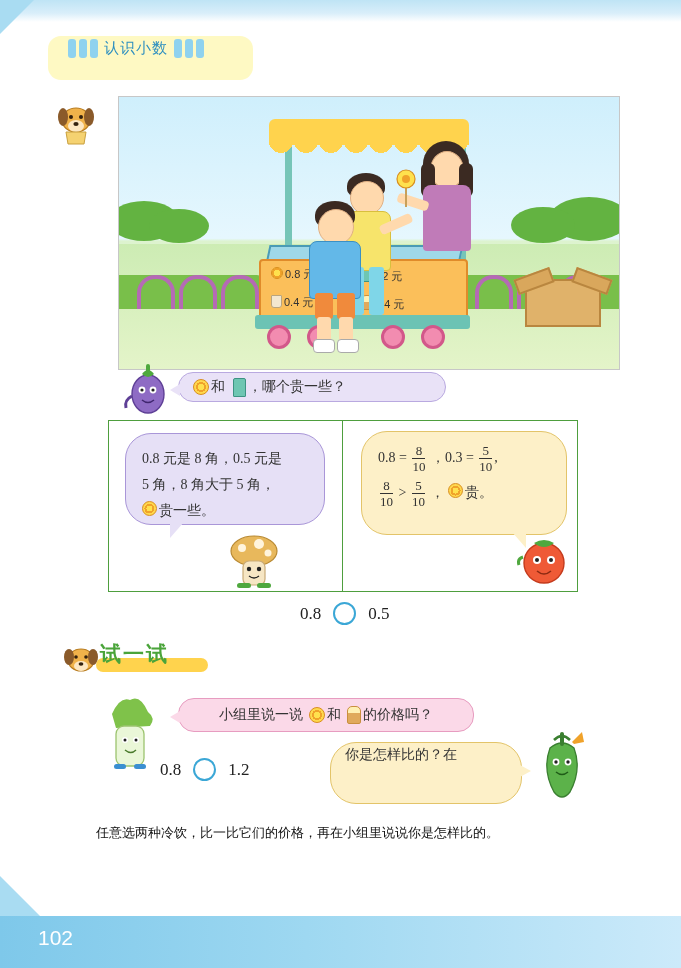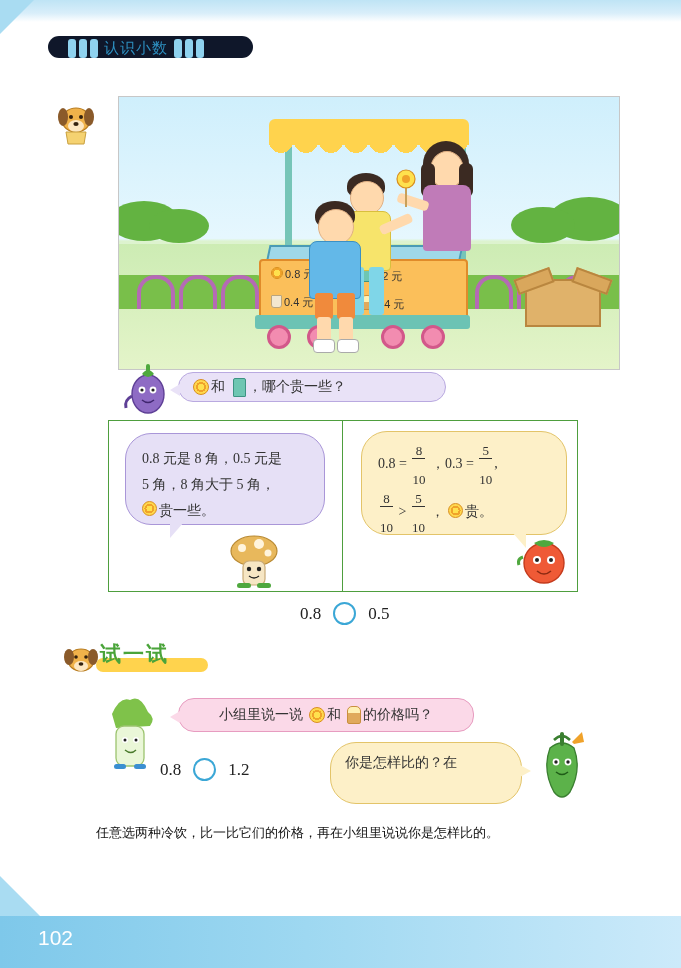--- a/index.html
+++ b/index.html
@@ -47,22 +47,22 @@
     left: 38px; top: 10px;
     color: #ffffff;
     font-size: 21px;
     font-family: "Liberation Sans", sans-serif;
   }
 
   
   .chapter-band {
     position: absolute;
     left: 48px; top: 36px;
-    width: 205px; height: 22px;
-    background: #0f172a;
+    width: 205px; height: 44px;
+    background: #fef9c3;
     border-radius: 13px;
   }
   .chapter-band .bead {
     position: absolute;
     top: 3px;
     width: 8px; height: 19px;
     background: #8fd2ef;
     border-radius: 3px;
   }
   .chapter-band .b1 { left: 20px; }
@@ -319,21 +319,21 @@
   }
   .frac {
     display: inline-block;
     text-align: center;
     vertical-align: middle;
     line-height: 1.05;
     font-size: 13px;
     margin: 0 2px;
   }
   .frac .num { display: block; }
-  .frac .den { display: block; border-top: 1px solid #333; padding-top: 14px; }
+  .frac .den { display: block; border-top: 1px solid #333; padding-top: 1px; }
 
   .mushroom { position: absolute; left: 120px; bottom: 2px; width: 50px; height: 58px; }
   .tomato { position: absolute; right: 6px; bottom: 4px; width: 54px; height: 56px; }
 
   
   .compare1 {
     position: absolute;
     left: 300px; top: 602px;
     font-size: 17px;
     color: #222;
@@ -409,21 +409,21 @@
   .yellow-bubble {
     position: absolute;
     left: 330px; top: 742px;
     width: 192px; height: 62px;
     background: #fdf0c8;
     border: 1px solid #e3c469;
     border-radius: 26px;
     font-size: 14px;
     line-height: 24px;
     color: #333;
-    padding: 8px 14px;
+    padding: 0 14px;
     box-sizing: border-box;
   }
   .yellow-bubble .tail {
     position: absolute;
     right: -10px; top: 22px;
     width: 0; height: 0;
     border-left: 11px solid #fdf0c8;
     border-top: 6px solid transparent;
     border-bottom: 6px solid transparent;
   }

